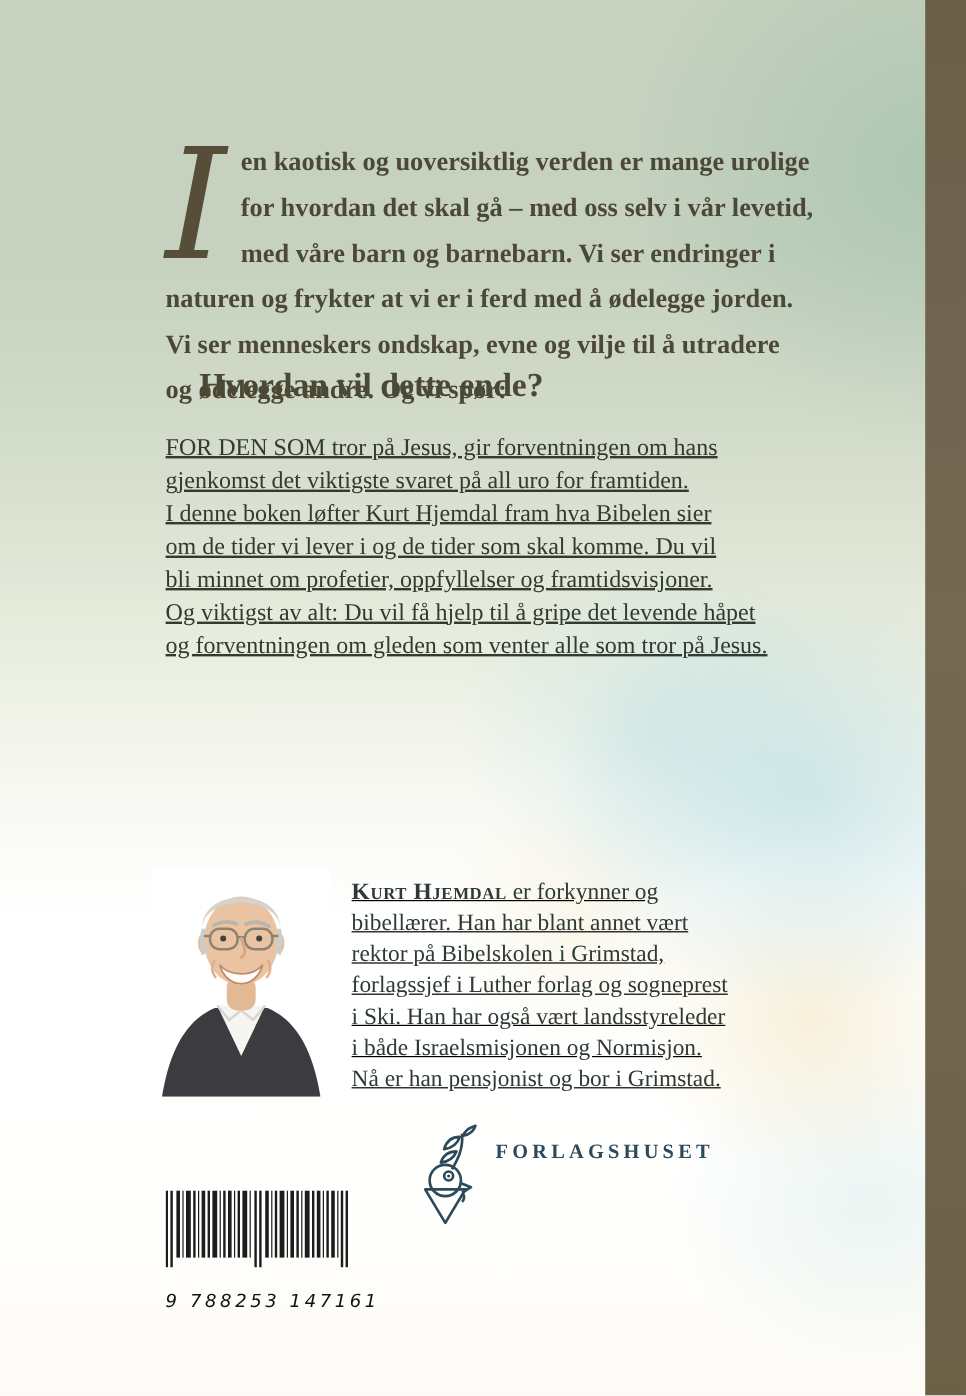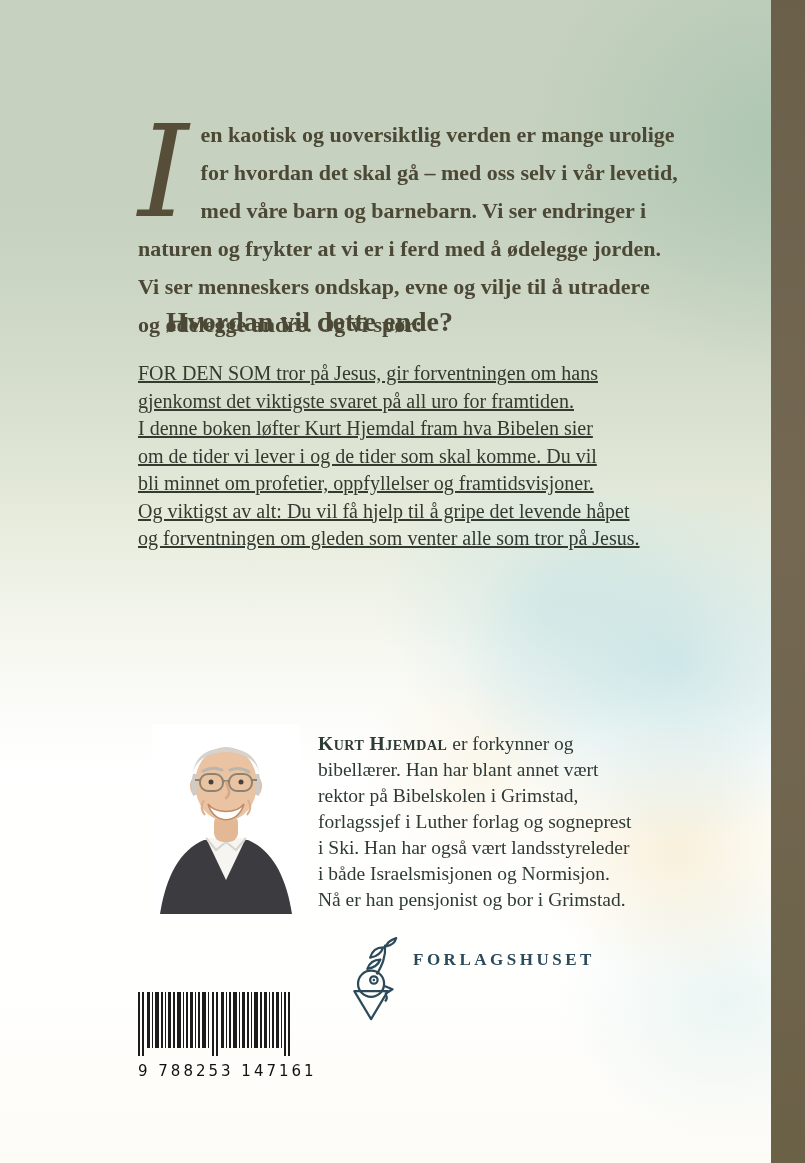--- a/index.html
+++ b/index.html
@@ -17,28 +17,28 @@
   .spine{position:absolute;right:0;top:0;width:34px;height:1163px;
     background:linear-gradient(180deg,#6a604a 0%,#746853 45%,#6b6147 100%);}
   .blurb{position:absolute;left:138px;top:116px;width:600px;margin:0;
     font-weight:bold;font-size:22px;line-height:38px;color:#4c4836;white-space:pre-line;}
   .dropcap{float:left;font-family:"DejaVu Serif",serif;font-style:italic;font-weight:400;
     font-size:128px;line-height:96px;height:106px;margin:8px 12px 0 0;color:#564e38;}
   .question{position:absolute;left:166px;top:306px;margin:0;
     font-weight:bold;font-size:28px;color:#4c4836;}
   .bodypar{position:absolute;left:138px;top:360px;width:600px;margin:0;
     font-size:20px;line-height:27.5px;color:#333a2f;white-space:pre-line;text-decoration:underline;}
-  .author{position:absolute;left:152px;top:724px;width:540px;display:flex;}
+  .author{position:absolute;left:127px;top:724px;width:540px;display:flex;text-decoration:underline;}
   .photo{width:148px;height:190px;background:#ffffff;flex:none;}
   .photo svg{display:block;}
   .bio{margin:7px 0 0 18px;font-size:19.5px;line-height:26px;color:#2e3a36;white-space:pre-line;width:372px;}
   .author-name{font-variant:small-caps;font-weight:bold;letter-spacing:0.5px;}
   .barcode{position:absolute;left:138px;top:992px;width:170px;}
-  .barcode .digits{margin-top:0;font-family:"DejaVu Sans",sans-serif;font-size:15px;
-    letter-spacing:3px;color:#111111;white-space:nowrap;}
+  .barcode .digits{margin-top:12px;font-family:"DejaVu Sans",sans-serif;font-size:15px;
+    letter-spacing:3px;color:#111111;white-space:nowrap;font-style:italic;}
   .publisher{position:absolute;left:345px;top:936px;display:flex;align-items:flex-start;}
   .pub-text{margin-left:14px;padding-top:14px;}
   .pub-top{font-family:"Liberation Serif",serif;font-weight:600;font-size:17px;
     letter-spacing:3.5px;color:#2d4a5a;}
   .pub-bottom{font-family:"Liberation Sans",sans-serif;font-weight:bold;font-size:42px;
     line-height:44px;letter-spacing:2px;color:#2d4a5a;}
 </style>
 </head>
 <body>
 

